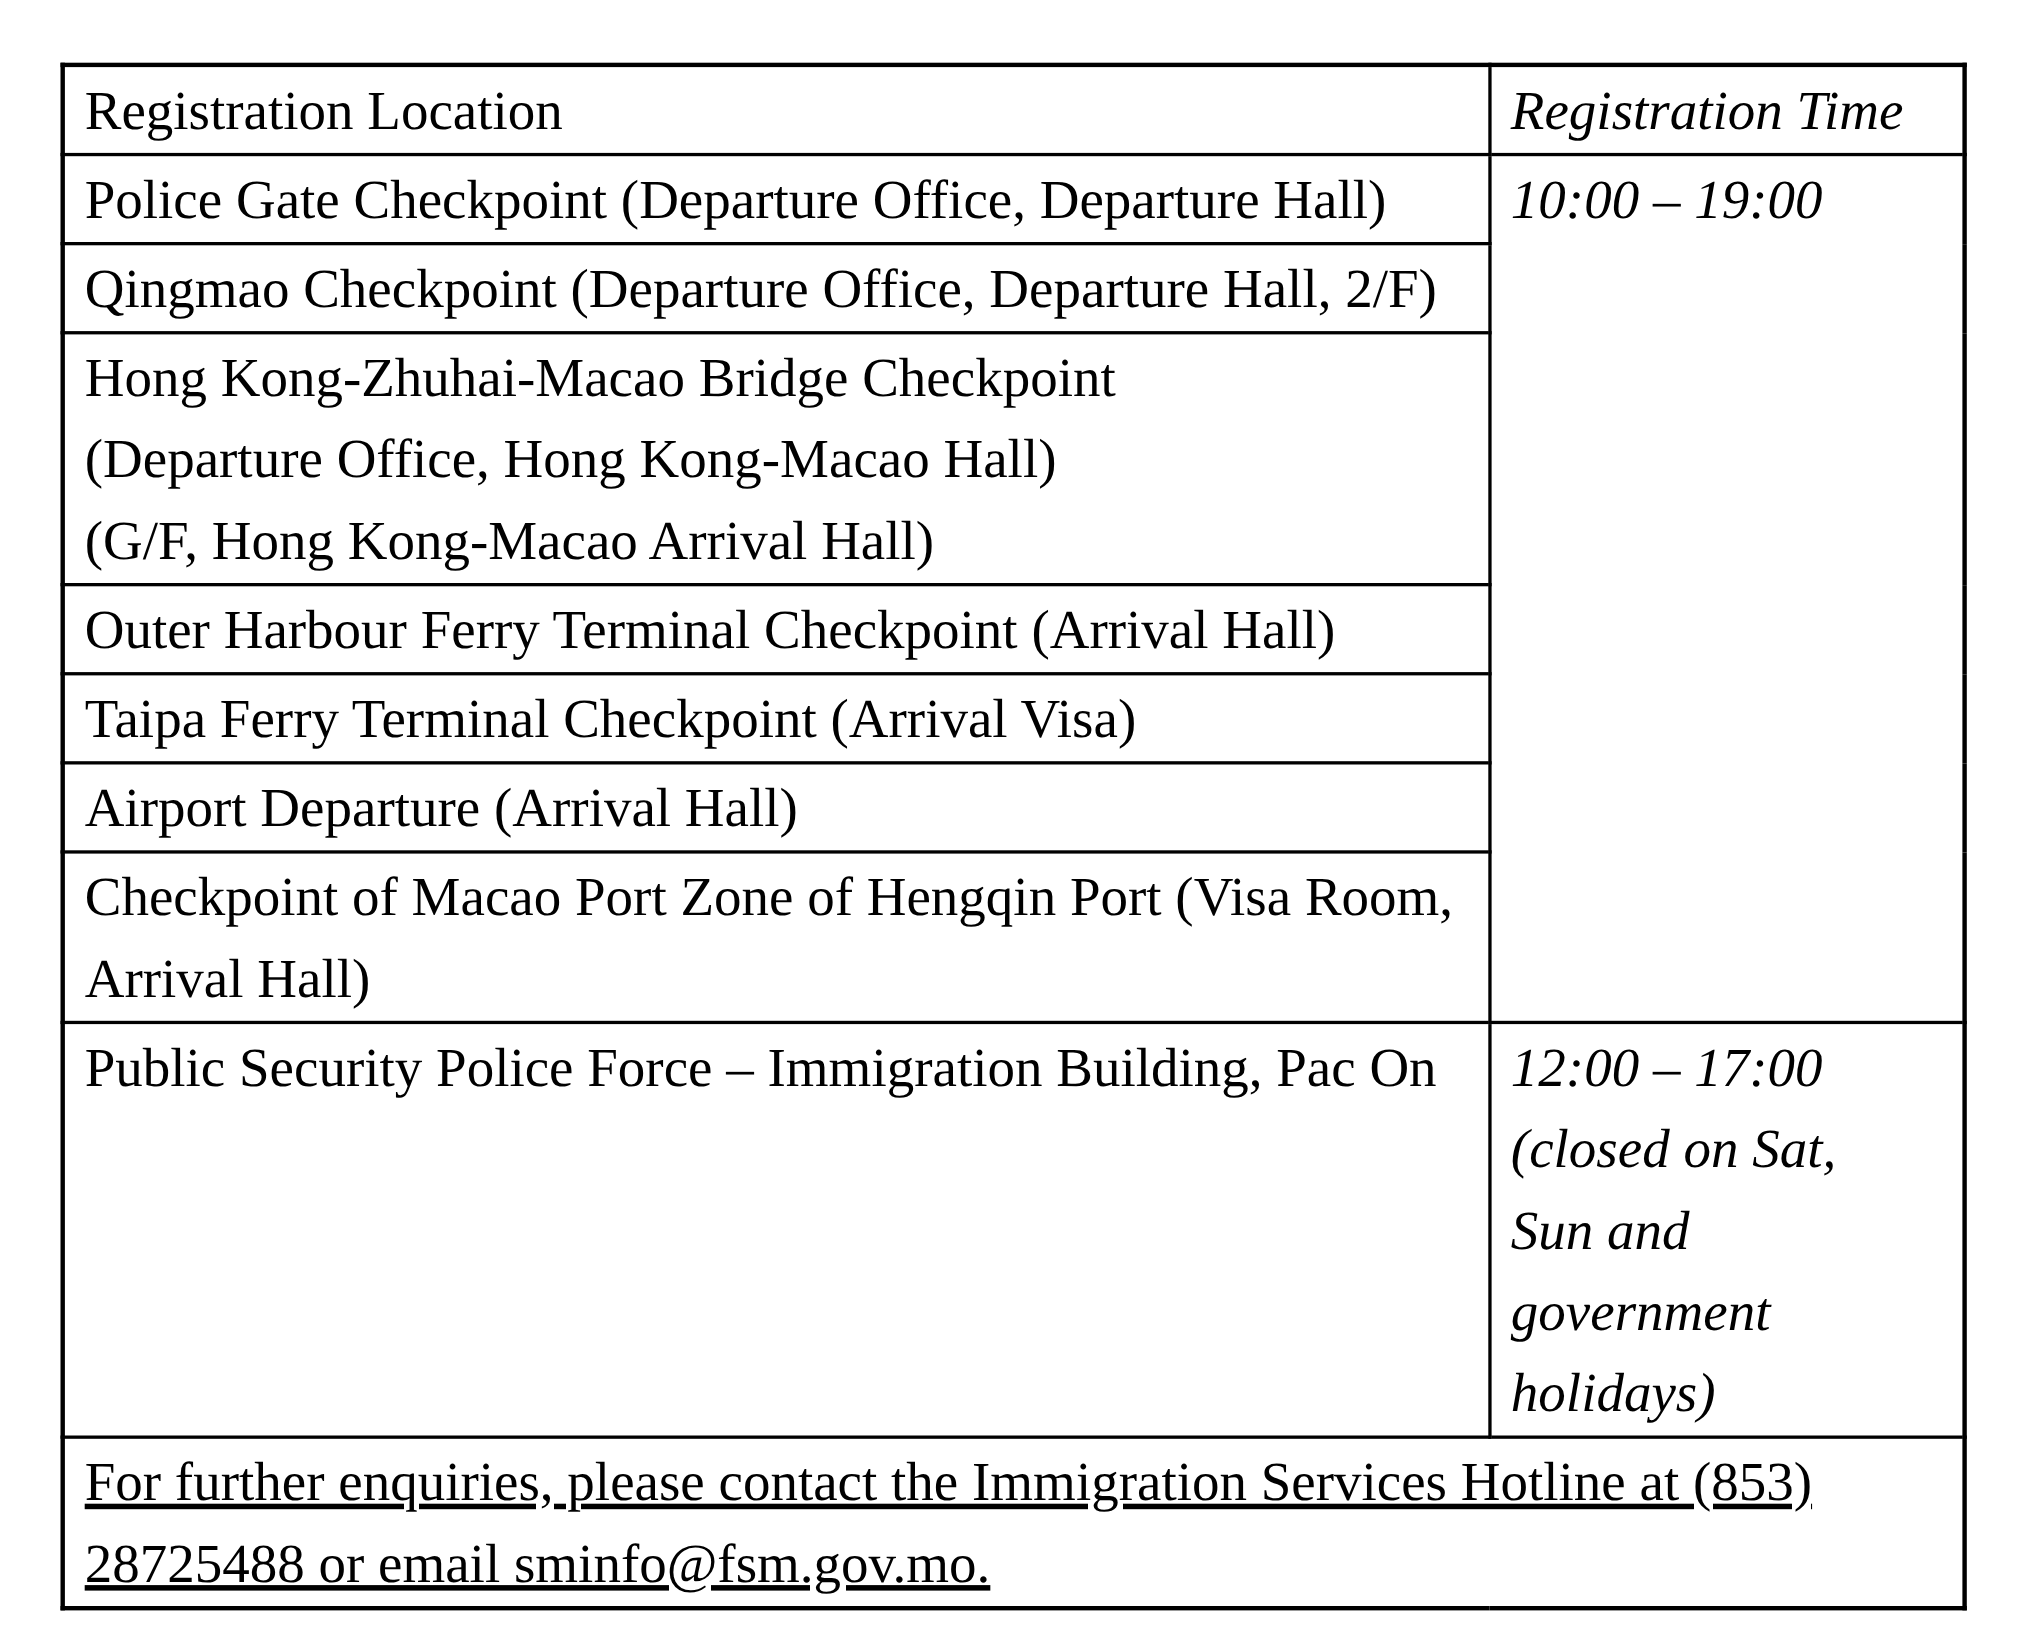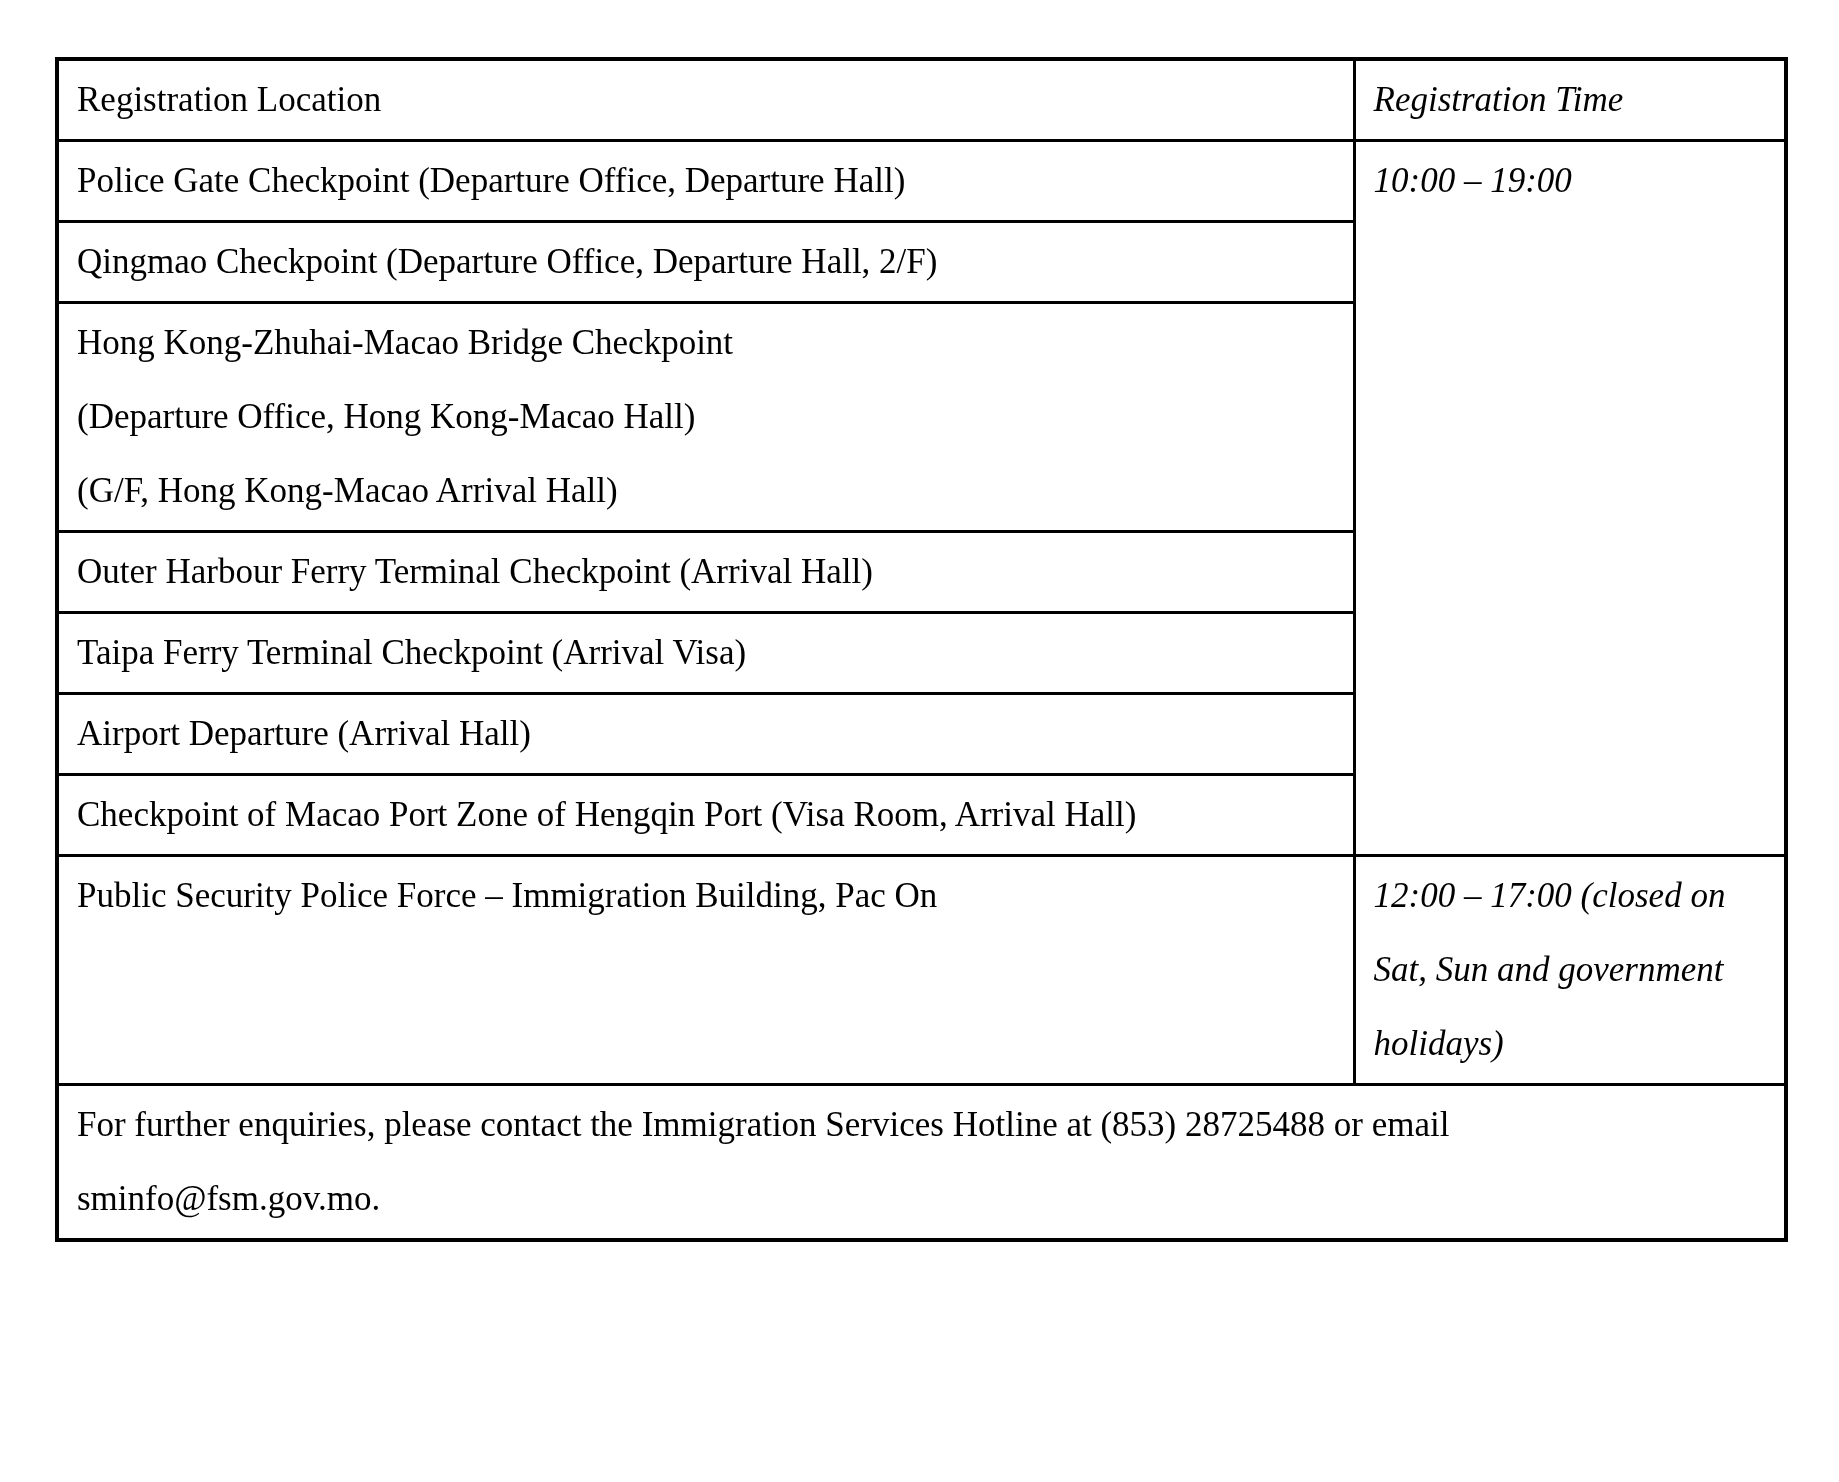--- a/index.html
+++ b/index.html
@@ -30,33 +30,34 @@
     background: #ffffff;
   }
   col.c-location { width: 1297px; }
   col.c-time     { width: 432px; }
   .reg-table th,
   .reg-table td {
     border: 3px solid #000000;
     vertical-align: top;
     text-align: left;
     font-weight: normal;
-    font-size: 35px;
+    font-size: 50px;
     line-height: 74px;
     padding: 2px 24px 2px 18px;
     white-space: pre-line;
     overflow: hidden;
   }
   .reg-table td.time-cell,
   .reg-table th.time-head {
     padding-right: 45px;
     font-style: italic;
   }
   .footer-cell {
     padding-top: 4px;
+    text-decoration: underline;
   }
 </style>
 </head>
 <body>
 
 <div class="page">
   <table class="reg-table">
     <colgroup>
       <col class="c-location">
       <col class="c-time">

